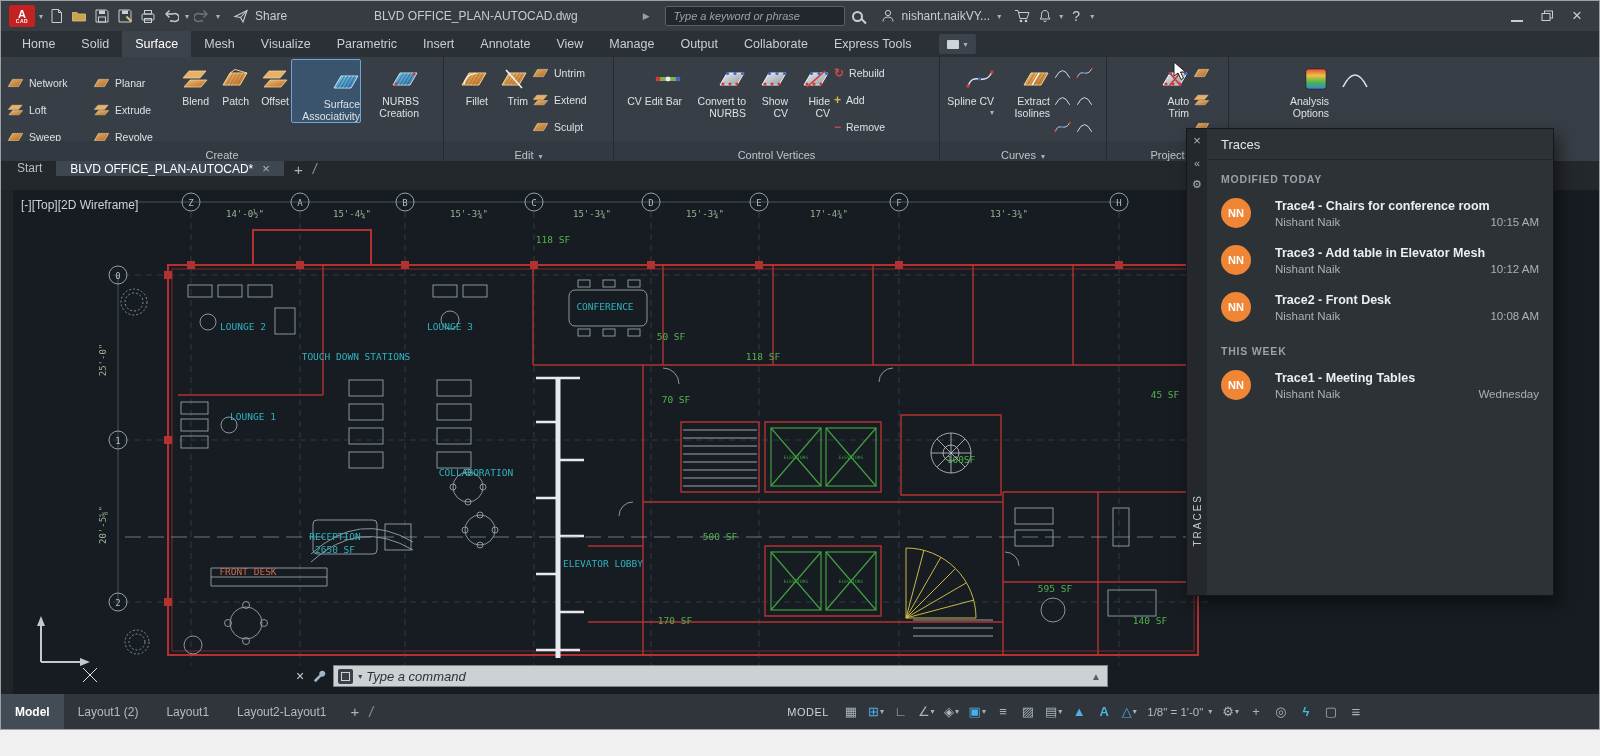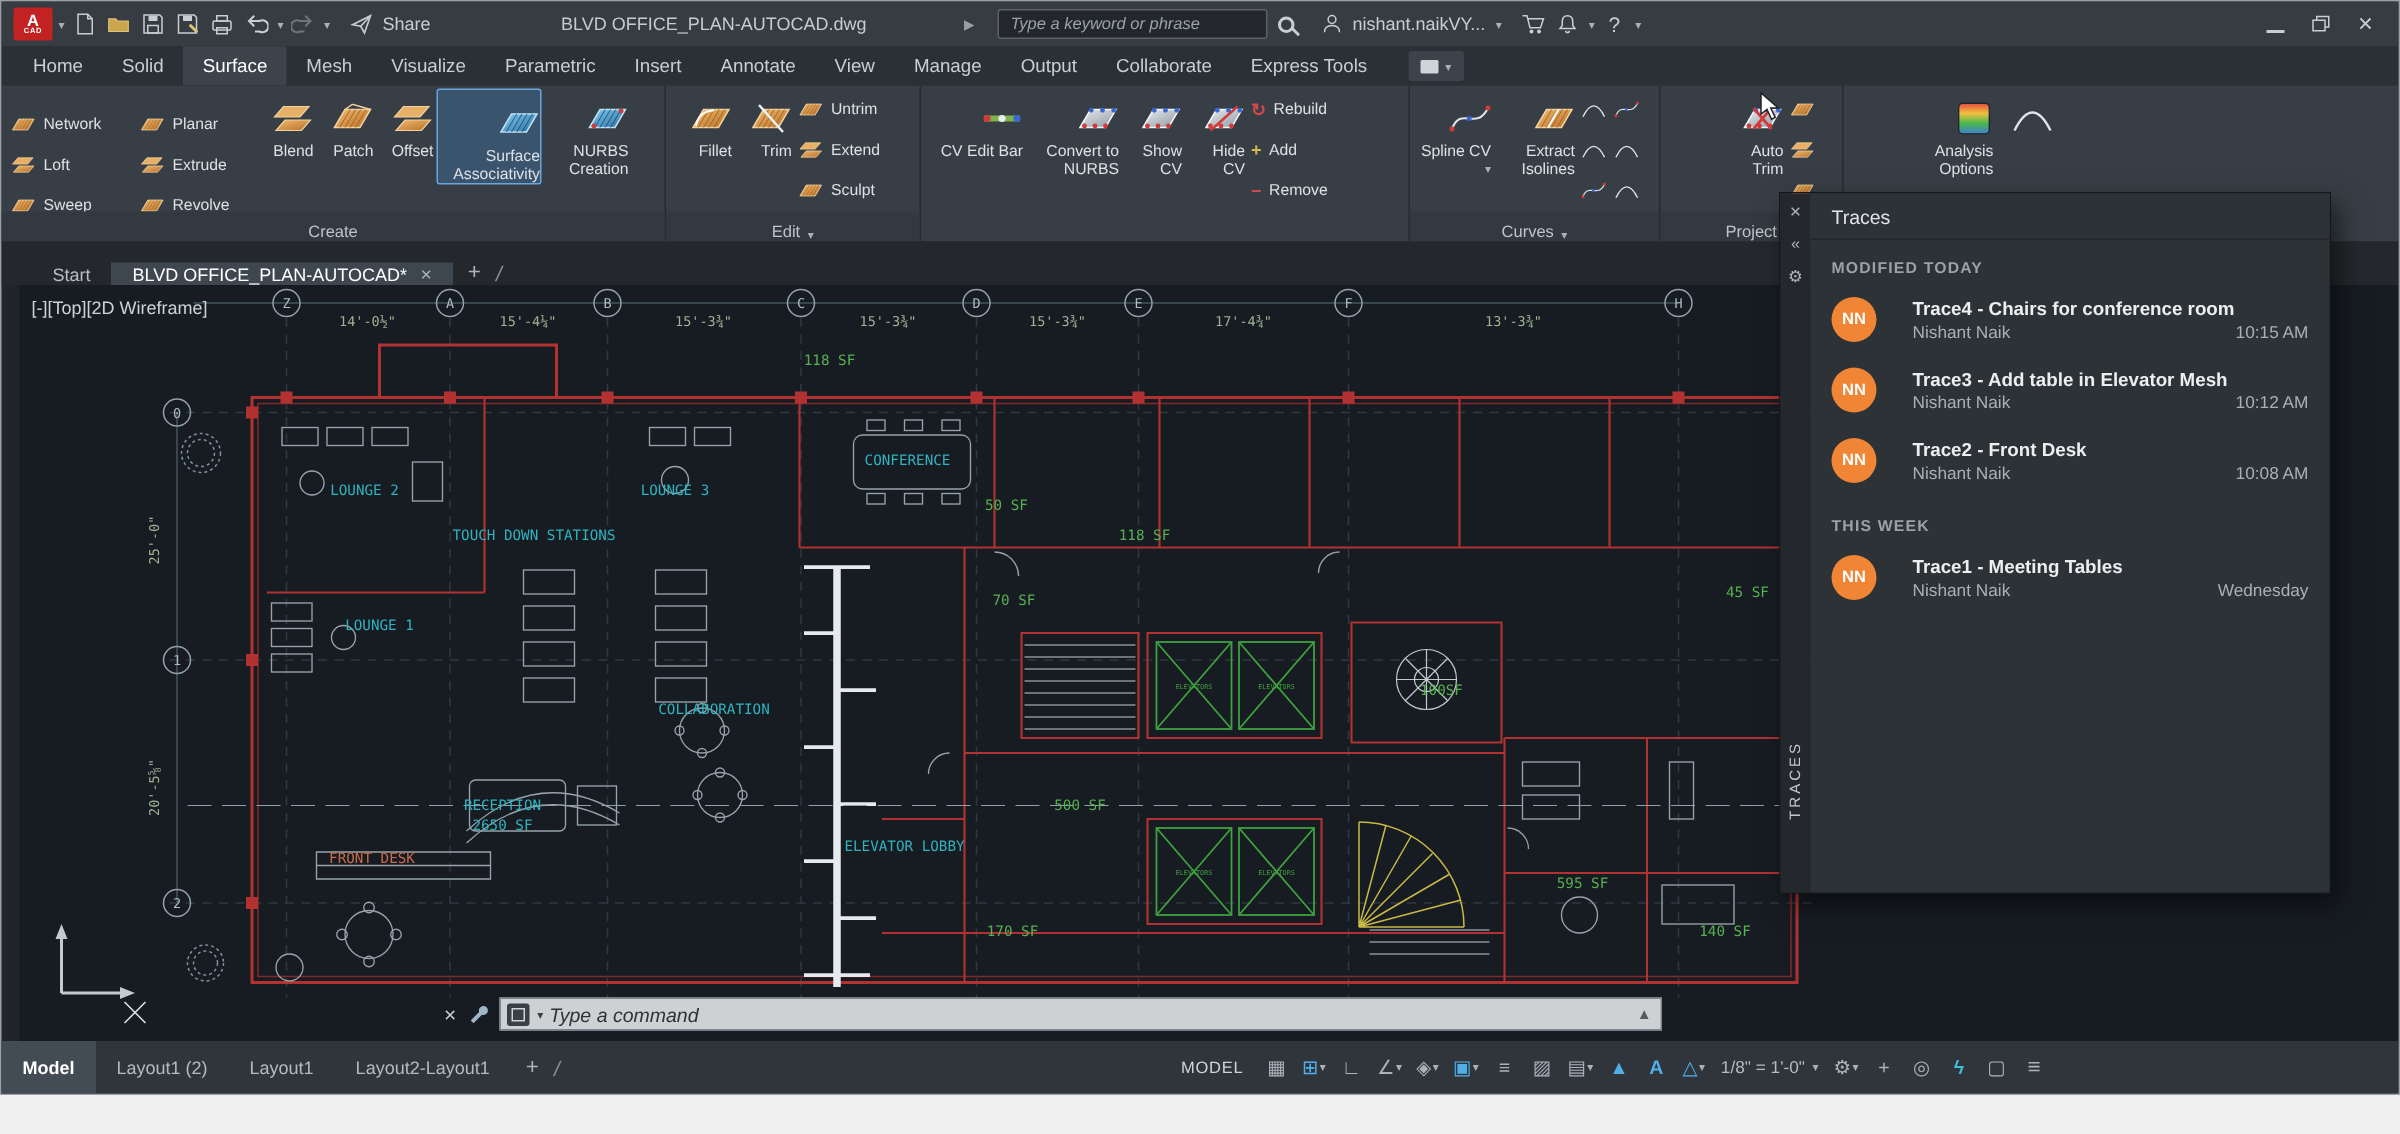--- a/index.html
+++ b/index.html
@@ -42,21 +42,21 @@
 .btn-lg .ic{height:32px;display:flex;align-items:center;justify-content:center}
 .btn-sm{display:flex;align-items:center;gap:5px;padding:0 4px;font-size:10.5px;height:27px;white-space:nowrap}
 .minigrid{display:grid;grid-template-columns:86px 80px;align-content:start;padding-top:12px}
 .minicol{display:flex;flex-direction:column;padding-top:2px}
 .assoc{background:rgba(62,110,160,.45);border:1px solid #6aa6dc;border-radius:2px;margin:2px}
 .i28{width:28px;height:20px}
 .i16{width:17px;height:12px}
 .glyph{font-size:12px;font-weight:bold}
 
 
-.ftabs{position:absolute;top:160px;left:0;right:0;height:29px;background:#24282c;display:flex;align-items:flex-end;color:#b9bec3;font-size:12px;padding-left:20px}
+.ftabs{position:absolute;top:160px;left:0;right:0;height:29px;background:#24282c;display:flex;align-items:flex-start;color:#b9bec3;font-size:12px;padding-left:2px}
 .ftab{display:flex;align-items:center;padding:0 14px;gap:9px}
 .ftab.active{background:#3e4750;color:#fff}
 .ftab .x{color:#aeb4ba;font-size:13px}
 .plusbtn{display:flex;align-items:center;padding:0 10px;font-size:15px;color:#aeb4ba}
 .slash{display:flex;align-items:center;color:#8a9096;font-size:14px;font-style:italic}
 
 
 .canvas{position:absolute;top:189px;left:12px;right:0;height:506px;background:#171c22;overflow:hidden}
 .vplabel{position:absolute;left:8px;top:8px;color:#ccd3d8;font-size:12px;z-index:5}
 .plan{position:absolute;left:0;top:0}
@@ -475,20 +475,23 @@
           </span>
         <span class="btn-sm">
             <span class="glyph" style="color:#d8b84a">+</span>
             <span>Add</span>
           </span>
         <span class="btn-sm">
             <span class="glyph" style="color:#cf4a4a">−</span>
             <span>Remove</span>
           </span>
       </div>
+      <div class="plabel">
+          <span>Control Vertices</span>
+        </div>
     </div>
 
     <div class="panel" style="width:167px">
       <div class="btn-lg" style="width:52px">
           <span class="ic">
             <svg class="i28" viewBox="0 0 28 20">
               <use href="#spline"></use>
             </svg>
           </span>
           <span>Spline CV</span>

